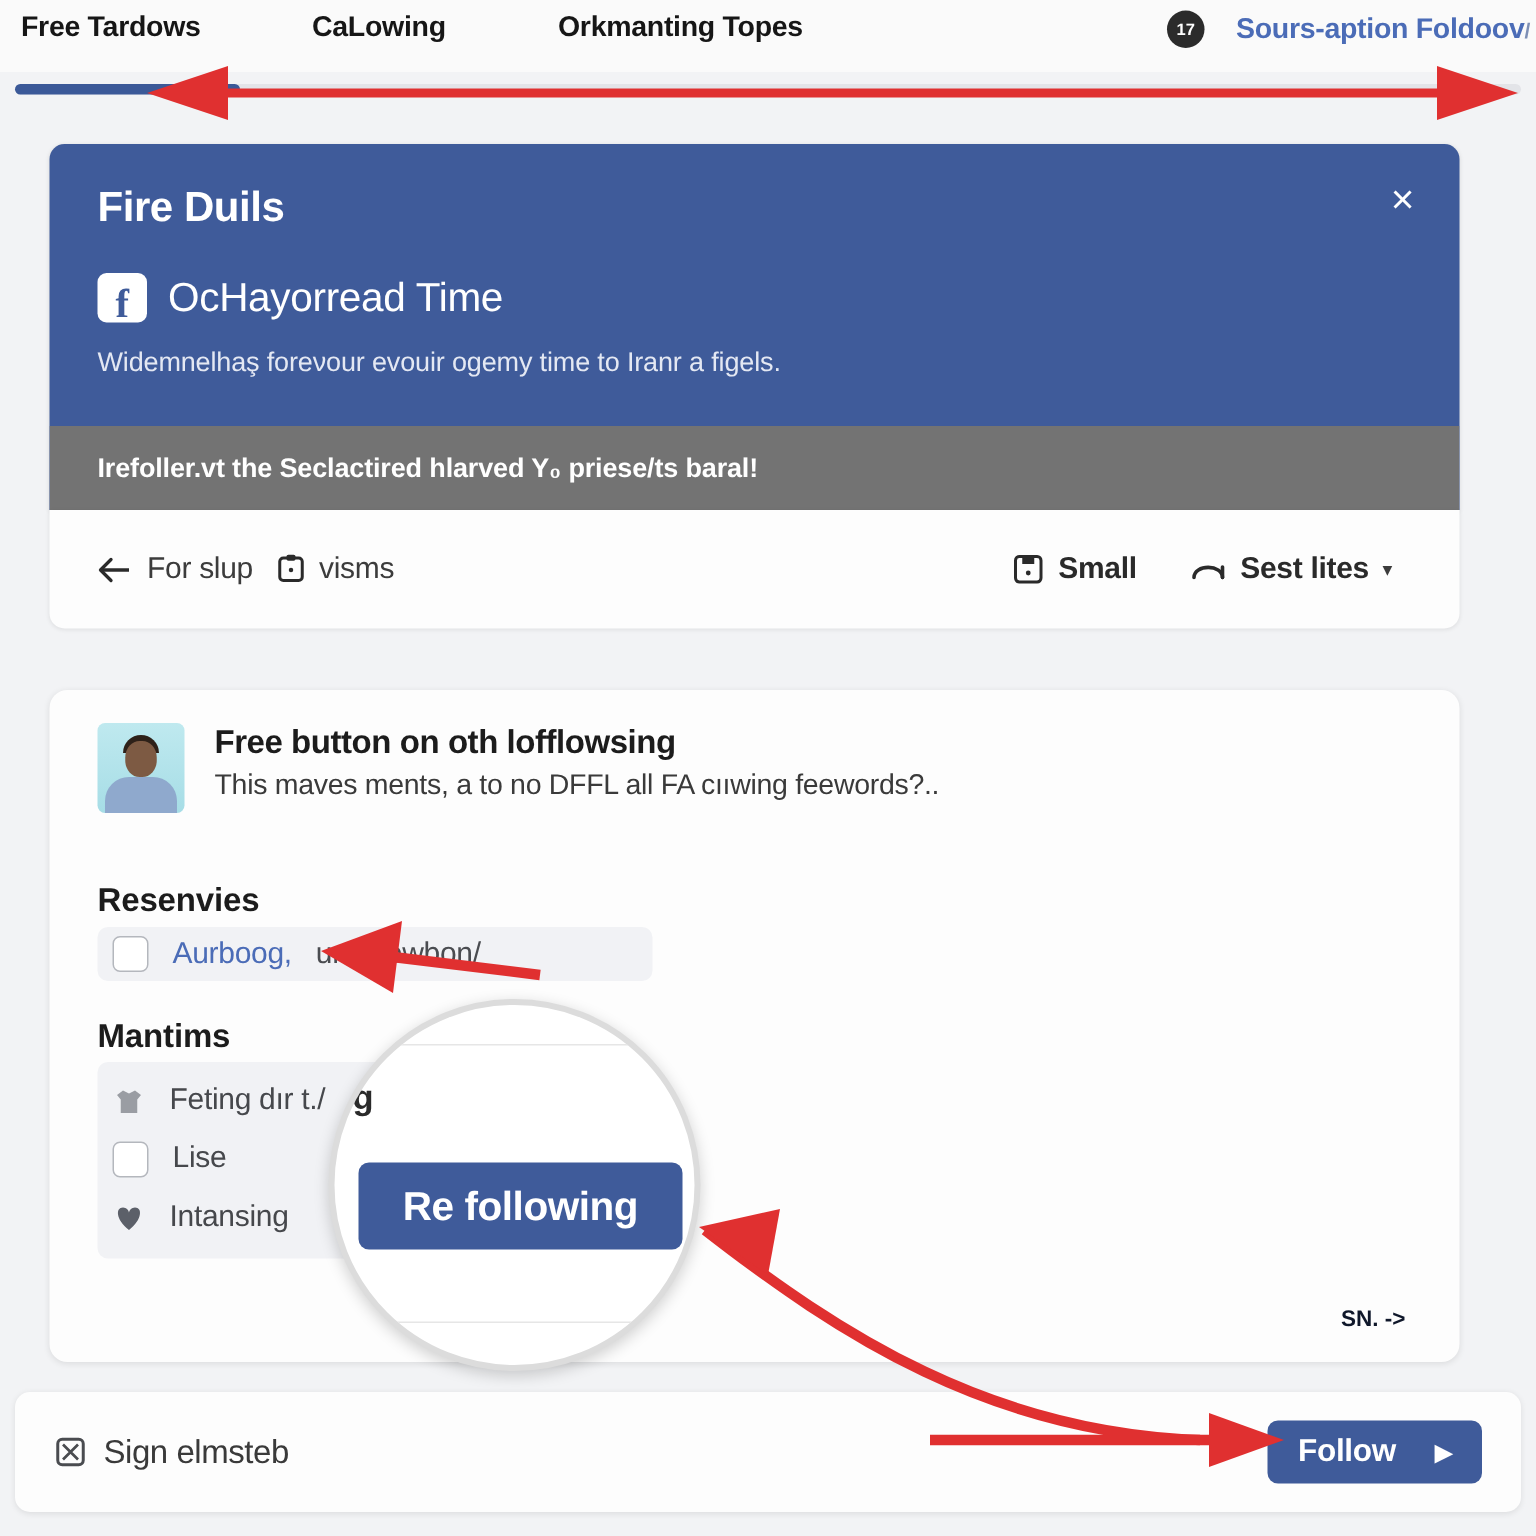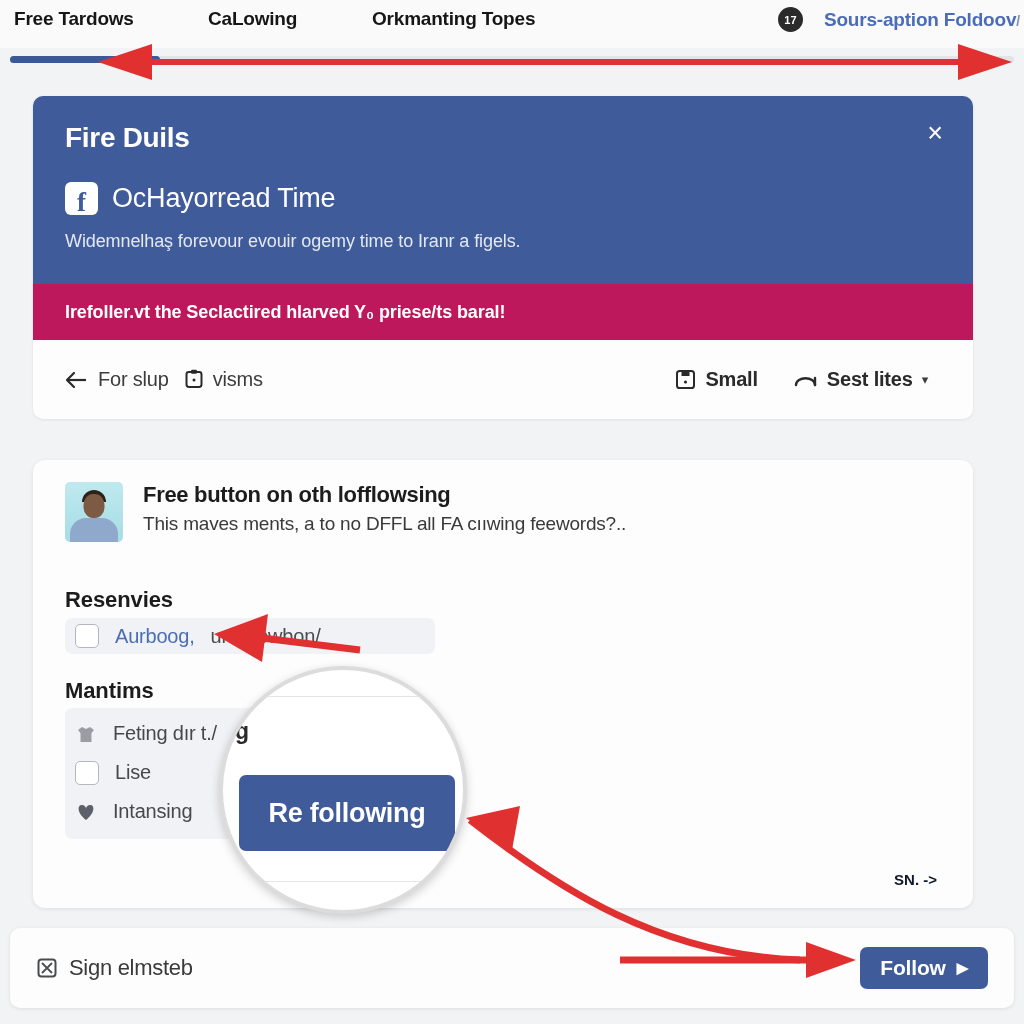--- a/index.html
+++ b/index.html
@@ -90,21 +90,21 @@
     letter-spacing: -0.2px;
   }
   .blue-sub {
     position: absolute; left: 32px; top: 135px;
     font-size: 18px; font-weight: 400; color: #e4e8f3;
     letter-spacing: -0.1px;
   }
   .notice-strip {
     position: absolute; left: 0; bottom: 0;
     width: 940px; height: 56px;
-    background: #be185d;
+    background: #737373;
     display: flex; align-items: center;
   }
   .notice-text {
     margin-left: 32px;
     font-size: 18px; font-weight: 700; color: #ffffff;
     letter-spacing: -0.1px;
   }
 
   .card-toolbar {
     position: absolute; left: 33px; top: 340px;
@@ -238,21 +238,21 @@
     font-size: 22px; font-weight: 400; color: #3a3a3a;
     letter-spacing: -0.3px;
   }
   .btn-follow {
     position: absolute; right: 26px;
     background: #3f5b9a; color: #ffffff;
     border: none; border-radius: 7px;
     height: 42px; padding: 0 20px;
     font-family: "Liberation Sans", sans-serif;
     font-size: 21px; font-weight: 700; letter-spacing: -0.2px;
-    display: flex; align-items: center; gap: 11px;
+    display: flex; align-items: center; gap: 26px;
     cursor: pointer;
   }
   .btn-follow .caret { font-size: 15px; }
 
   
   .magnifier {
     position: absolute; left: 219px; top: 666px;
     width: 248px; height: 248px; border-radius: 50%;
     background: #ffffff;
     border: 4px solid #dcdcdc;
@@ -267,21 +267,21 @@
     position: absolute; left: 0; bottom: 28px;
     width: 248px; height: 1px; background: #e6e6e6;
   }
   .mag-glyph {
     position: absolute; left: 12px; top: 48px;
     font-size: 23px; font-weight: 700; color: #2a2a2a;
     white-space: nowrap;
   }
   .mag-btn {
     position: absolute; left: 16px; top: 105px;
-    width: 216px; height: 76px;
+    width: 216px; height: 58px;
     background: #3f5b9a; border-radius: 7px;
     display: flex; align-items: center; justify-content: center;
   }
   .mag-btn span {
     font-size: 27px; font-weight: 700; color: #ffffff;
     letter-spacing: -0.3px;
   }
 
   
   .arrows {

